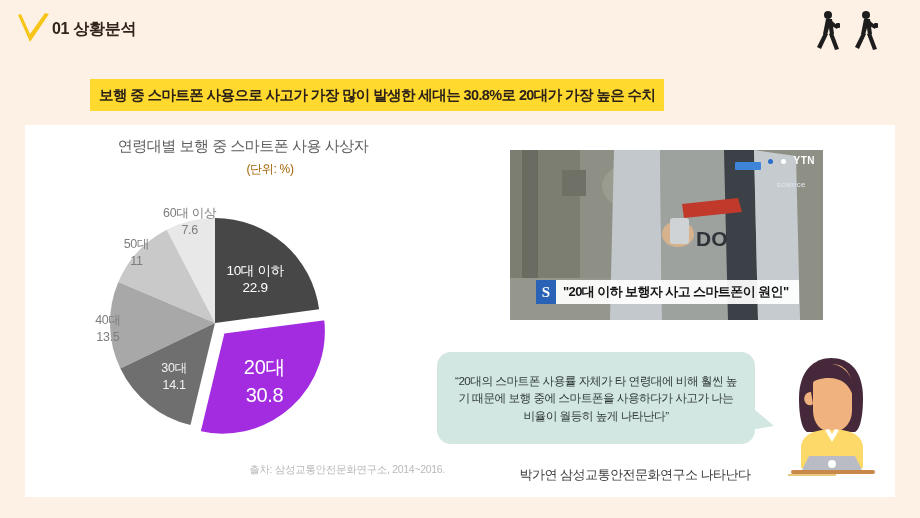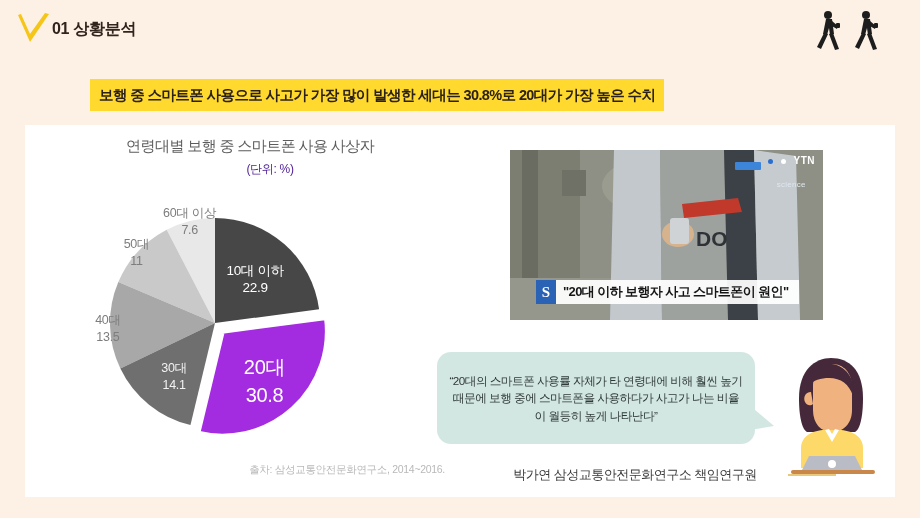--- a/index.html
+++ b/index.html
@@ -25,24 +25,24 @@
     background:#ffd92e;display:flex;align-items:center;
     padding:16px 9px;box-sizing:border-box;
   }
   #headline-text{font-size:14.5px;font-weight:bold;color:#2b2119;letter-spacing:-.6px;white-space:nowrap;}
 
   
   #card{position:absolute;left:25px;top:125px;width:870px;height:372px;background:#ffffff;}
 
   
   #chart-block{position:absolute;left:25px;top:125px;width:420px;height:372px;}
-  #chart-title{position:absolute;left:15px;top:12px;width:420px;text-align:center;
-    font-size:15px;color:#5d5d5d;letter-spacing:-.5px;font-family:Liberation Serif, serif;}
+  #chart-title{position:absolute;left:8px;top:12px;width:420px;text-align:center;
+    font-size:15px;color:#5d5d5d;letter-spacing:-.5px;}
   #chart-unit{position:absolute;left:0;top:36px;width:420px;text-align:center;
-    font-size:12px;color:#4c1d95;letter-spacing:-.3px;padding-left:70px;box-sizing:border-box;}
+    font-size:12px;color:#a16207;letter-spacing:-.3px;padding-left:70px;box-sizing:border-box;}
   #pie-wrap{position:absolute;left:0;top:48px;width:420px;height:290px;}
   #pie-svg{display:block;}
   .slice-label{font-size:12.5px;fill:#f2f2f2;letter-spacing:-.3px;}
   .slice-label-dark{font-size:12.5px;fill:#7d7d7d;letter-spacing:-.3px;}
   .slice-label-big{font-size:20px;fill:#ffffff;letter-spacing:-.3px;}
   .slice-label-main{font-size:13.5px;fill:#ffffff;letter-spacing:-.3px;}
   #chart-source{position:absolute;left:0;top:338px;width:420px;text-align:right;
     font-size:10.5px;color:#b9b9b9;letter-spacing:-.3px;}
 
   
@@ -59,21 +59,21 @@
   #caption-bar{position:absolute;left:26px;bottom:16px;right:24px;height:24px;
     background:rgba(255,255,255,.93);display:flex;align-items:center;}
   #caption-s{width:20px;height:24px;background:#2a62b5;color:#fff;font-size:15px;font-weight:bold;
     display:flex;align-items:center;justify-content:center;font-family:"Liberation Serif",serif;}
   #caption-text{font-size:13px;font-weight:bold;color:#161616;letter-spacing:-.6px;padding-left:7px;white-space:nowrap;}
 
   
   #bubble{position:absolute;left:437px;top:352px;width:318px;height:92px;
     background:#d3e7e2;border-radius:14px;display:flex;align-items:center;justify-content:center;}
   #bubble-text{font-size:11.7px;color:#2f3a38;letter-spacing:-.55px;line-height:1.5;text-align:center;
-    padding:0 12px;}
+    padding:0 18px;}
   #bubble-tail{position:absolute;left:748px;top:404px;width:26px;height:30px;}
 
   
   #character{position:absolute;left:775px;top:352px;width:110px;height:122px;}
 
   
   #attribution{position:absolute;left:470px;top:466px;width:330px;text-align:center;
     font-size:13px;color:#3a3a3a;letter-spacing:-.5px;}
   #attrib-rule{position:absolute;left:788px;top:474px;width:48px;height:2px;background:#e8c87a;}
 </style>
@@ -199,16 +199,16 @@
     <path d="M36 40 C30 40 28 46 30 50 C32 54 36 54 38 52 Z" fill="#f0b27f"></path>
     <path d="M30 26 C36 14 52 8 64 14 C76 20 80 32 78 44 C74 32 66 26 54 26 C46 26 38 28 34 34 Z" fill="#45293a"></path>
     <path d="M50 78 L64 78 L64 90 L50 90 Z" fill="#e0a06e"></path>
     <path d="M26 96 C26 84 38 78 50 78 L64 78 C76 78 88 84 88 96 L88 116 L26 116 Z" fill="#fcd968"></path>
     <path d="M50 78 L57 90 L64 78 L60 77 L57 82 L54 77 Z" fill="#ffffff"></path>
     <path d="M34 104 L80 104 L88 120 L26 120 Z" fill="#b9bcc4"></path>
     <circle cx="57" cy="112" r="4" fill="#ffffff"></circle>
     <rect x="16" y="118" width="84" height="4" rx="2" fill="#c9874a"></rect>
   </svg>
 
-  <div id="attribution">박가연 삼성교통안전문화연구소 책임연구원</div>
+  <div id="attribution">박가연 삼성교통안전문화연구소 나타난다</div>
   <div id="attrib-rule"></div>
 
 </div>
 
 </body></html>

